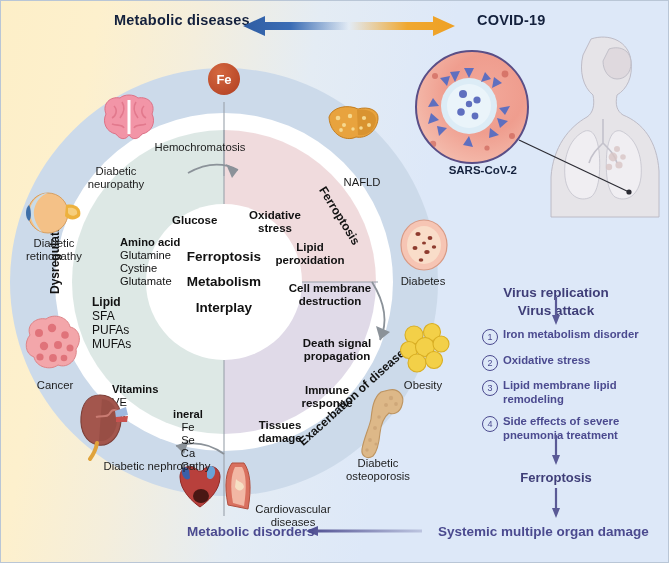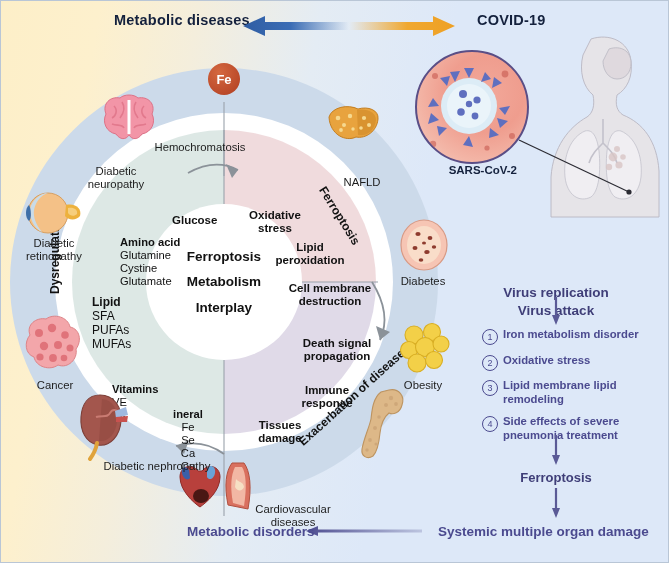--- a/index.html
+++ b/index.html
@@ -307,20 +307,21 @@
         <circle cx="36" cy="12" r="2.2"></circle>
           <circle cx="41" cy="18" r="1.9"></circle>
         <circle cx="31" cy="19" r="2"></circle>
           <circle cx="24" cy="31" r="1.8"></circle>
         <circle cx="20" cy="42" r="2"></circle>
           <circle cx="15" cy="54" r="1.9"></circle>
         <circle cx="12" cy="64" r="1.7"></circle>
           <circle cx="21" cy="58" r="1.6"></circle>
       </g>
     </svg>
+    <div class="outer-label" id="diabetic-osteoporosis-label">Diabetic osteoporosis</div>
 
     <svg class="icon-art" style="left:166px;top:415px;" width="86" height="52" viewBox="0 0 86 52">
       <path d="M22 10 C16 2 4 5 4 16 C4 30 18 42 24 46 C31 41 44 30 44 16 C44 5 32 2 26 10 Z" fill="#b8403c" stroke="#8e2b28" stroke-width="1"></path>
       <path d="M13 9 C10 4 5 6 6 12 C7 18 12 20 14 17 Z" fill="#3b5fa8"></path>
       <path d="M31 7 C34 3 40 5 39 12 C38 18 33 20 31 16 Z" fill="#6aa3d8"></path>
       <ellipse cx="25" cy="35" rx="8" ry="7" fill="#4a1714"></ellipse>
       <path d="M56 2 C50 10 48 24 52 44 L72 48 C76 26 74 10 68 2 Z" fill="#d9705f" stroke="#b0503f" stroke-width="1"></path>
       <path d="M59 6 C55 14 54 26 57 42 L68 45 C71 26 70 12 66 6 Z" fill="#f2b7a4"></path>
       <path d="M60 18 C63 22 67 20 68 26 C66 31 61 30 59 26 Z" fill="#f6e0c4"></path>
     </svg>

